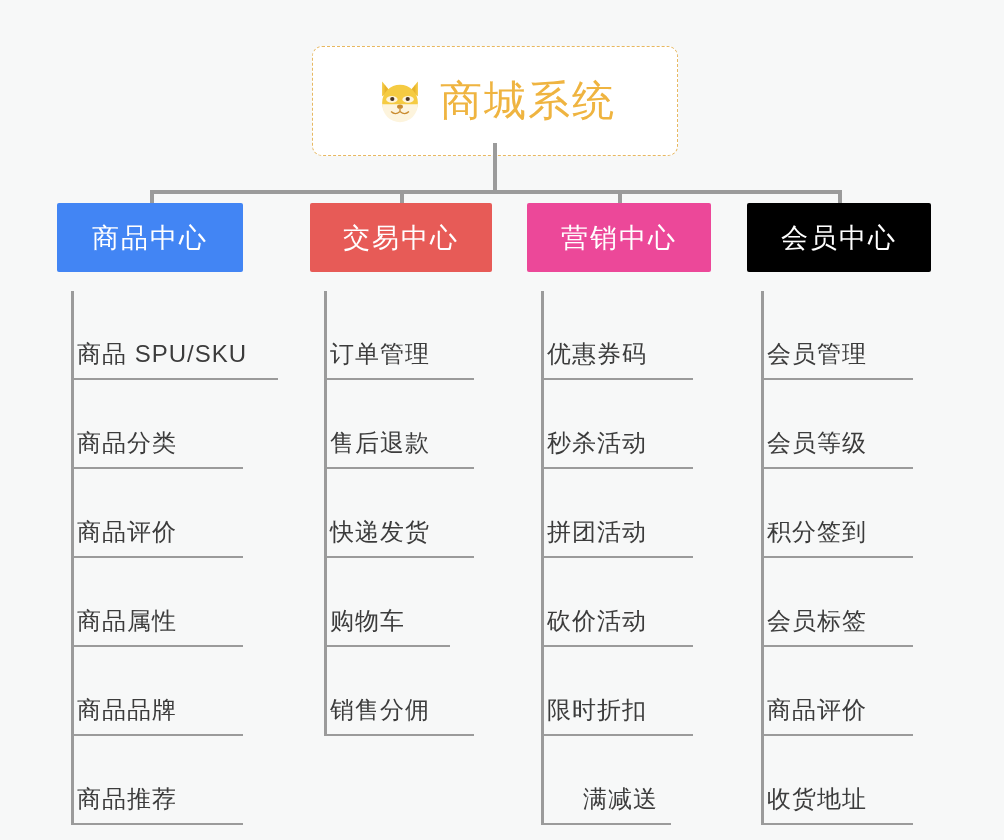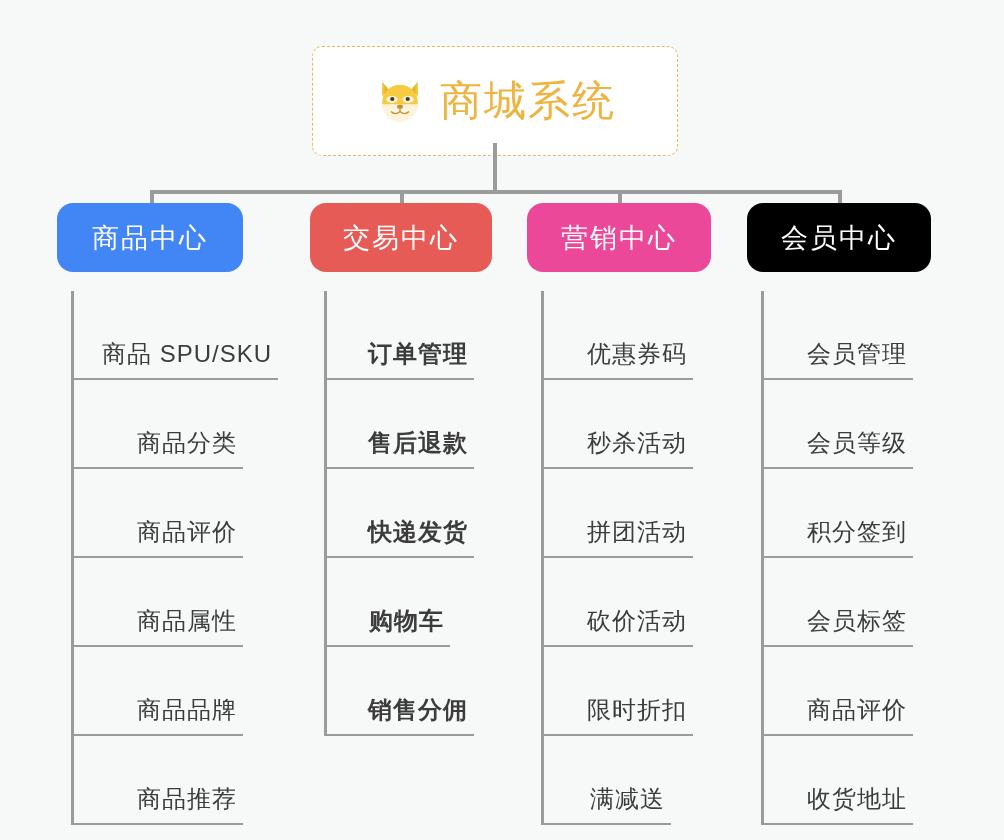--- a/index.html
+++ b/index.html
@@ -64,21 +64,21 @@
     top: 203px;
     width: 186px;
   }
   .col-0 { left: 57px;  width: 186px; }
   .col-1 { left: 310px; width: 182px; }
   .col-2 { left: 527px; width: 184px; }
   .col-3 { left: 747px; width: 184px; }
 
   .cat-header {
     height: 69px;
-    border-radius: 16px;
+    border-radius: 2px;
     display: flex;
     align-items: center;
     justify-content: center;
     color: #ffffff;
     font-size: 27px;
     letter-spacing: 2px;
     box-sizing: border-box;
   }
 
   .leaf-list {
@@ -94,39 +94,39 @@
     bottom: 0;
     width: 3px;
     background: #9b9b9b;
   }
   .leaf {
     position: relative;
     height: 89px;
     box-sizing: border-box;
     display: flex;
     align-items: flex-end;
-    justify-content: flex-end;
+    justify-content: flex-start;
     padding-bottom: 8px;
     border-bottom: 2px solid #9b9b9b;
     font-size: 24px;
     color: #3c3c3c;
     letter-spacing: 1px;
     white-space: nowrap;
   }
   .leaf-text { padding: 0 6px; }
 
   
   .col-0 .leaf { width: 172px; }
-  .col-1 .leaf { width: 150px; font-weight: bold; }
+  .col-1 .leaf { width: 150px; }
   .col-2 .leaf { width: 152px; }
   .col-3 .leaf { width: 152px; }
 
   .col-0 .leaf.wide { width: 207px; }
   .col-1 .leaf.narrow { width: 126px; }
-  .col-2 .leaf.narrow { width: 130px; }
+  .col-2 .leaf.narrow { width: 130px; padding-left: 36px; }
 </style>
 </head>
 <body>
 
 <div id="chart-root">
 
   <div class="root-node">
     <span class="root-emoji">
       <svg viewBox="0 0 64 64" width="52" height="52" aria-hidden="true">
         <path d="M10 8 L10 26 L20 20 Z" fill="#f2c53d"></path>

